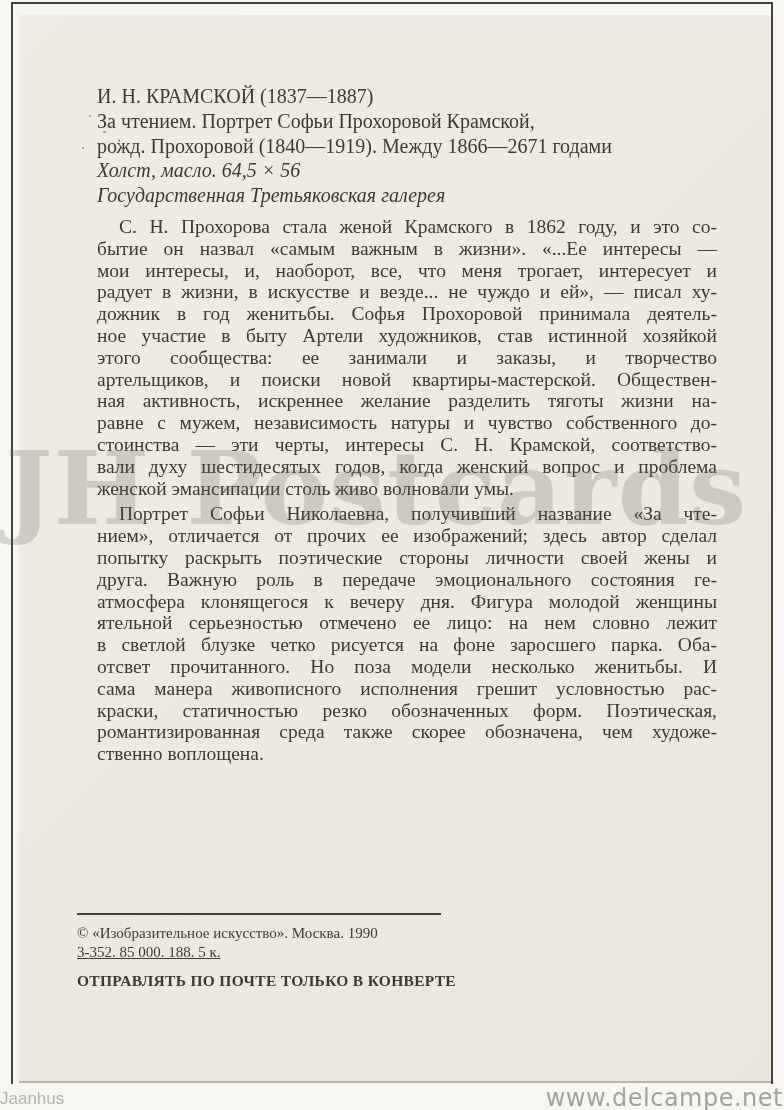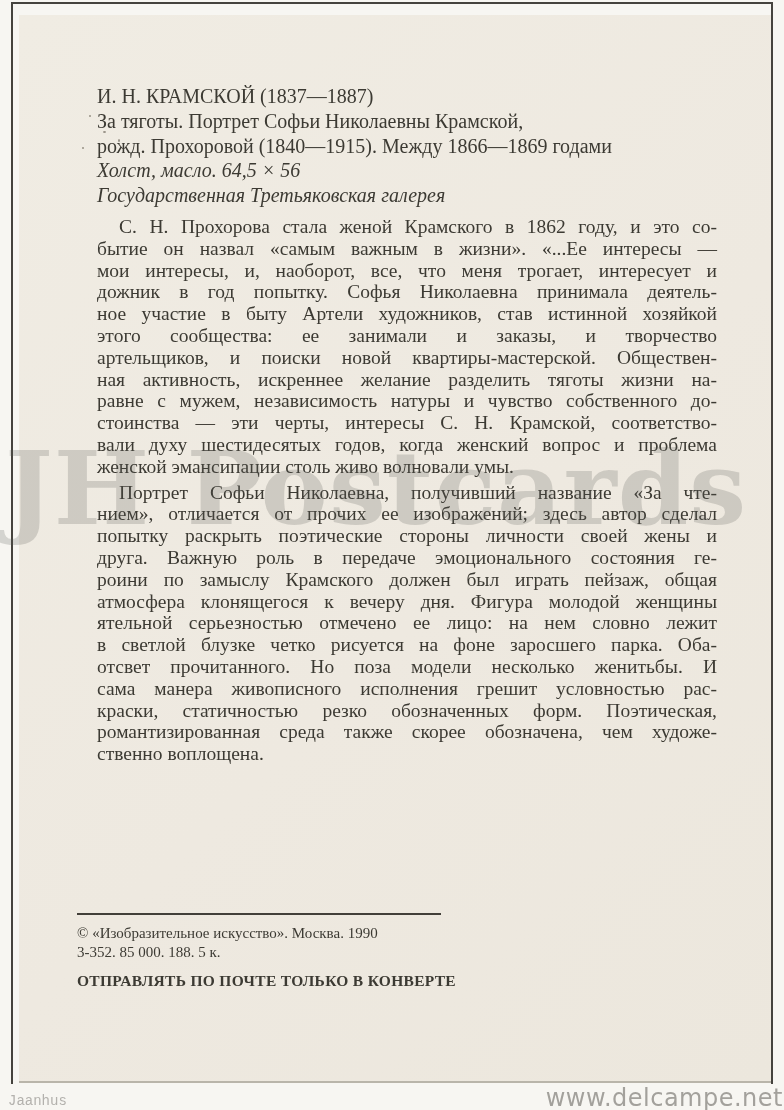--- a/index.html
+++ b/index.html
@@ -37,32 +37,32 @@
   .paragraph{font-size:19.5px;line-height:21.8px;}
   .paragraph.p2{margin-top:4px;}
   .jline{text-align:justify;text-align-last:justify;}
   .jline.first{text-indent:22px;}
   .jline.last{text-align-last:left;}
   .colophon{
     position:absolute;left:58px;top:874px;width:560px;color:#3c3a33;margin-top:24px;
   }
   .divider{width:364px;height:2px;background:#423f39;}
   .pub{margin-top:9px;font-size:15px;line-height:19px;}
-  .code{font-size:15px;line-height:19px;}
+  .code{font-size:15px;line-height:19px;text-decoration:underline;}
   .note{margin-top:9px;font-size:15.5px;line-height:19px;letter-spacing:.3px;font-weight:bold;}
   
   .watermark{
     position:absolute;left:5px;top:438px;width:784px;z-index:5;
     font-family:"DejaVu Serif", serif;font-weight:bold;
     font-size:101px;line-height:1;letter-spacing:1px;white-space:nowrap;
     color:rgba(92,90,85,0.22);pointer-events:none;
   }
   .footer-left{
-    position:absolute;left:8px;bottom:1px;z-index:4;
-    font-family:Liberation Mono, monospace;font-size:14px;color:#b3b1ad;
+    position:absolute;left:0;bottom:1px;z-index:4;
+    font-family:Liberation Sans, sans-serif;font-size:17px;color:#b3b1ad;
   }
   .footer-right{
     position:absolute;right:1px;bottom:-2px;z-index:4;
     font-family:"DejaVu Sans", sans-serif;font-size:24px;color:#a3a19c;
     letter-spacing:.5px;
   }
 </style>
 </head>
 <body>
 
@@ -72,47 +72,47 @@
 
   <div class="card">
     <div class="speck s1"></div>
     <div class="speck s2"></div>
     <div class="speck s3"></div>
     <div class="speck s4"></div>
 
     <div class="content">
       <div class="header">
         <div class="h-line">И. Н. КРАМСКОЙ (1837—1887)</div>
-        <div class="h-line">За тяготы. Портрет Софьи Николаевны Крамской,</div>
-        <div class="h-line">рожд. Прохоровой (1840—1915). Между 1866—1869 годами</div>
+        <div class="h-line">За чтением. Портрет Софьи Прохоровой Крамской,</div>
+        <div class="h-line">рожд. Прохоровой (1840—1919). Между 1866—2671 годами</div>
         <div class="h-line italic">Холст, масло. 64,5 × 56</div>
         <div class="h-line italic">Государственная Третьяковская галерея</div>
       </div>
 
       <div class="body-text">
         <div class="paragraph p1">
             <div class="jline first">С. Н. Прохорова стала женой Крамского в 1862 году, и это со-</div>
             <div class="jline">бытие он назвал «самым важным в жизни». «...Ее интересы —</div>
             <div class="jline">мои интересы, и, наоборот, все, что меня трогает, интересует и</div>
-            <div class="jline">дожник в год попытку. Софья Николаевна принимала деятель-</div>
+            <div class="jline">радует в жизни, в искусстве и везде... не чуждо и ей», — писал ху-</div>
+            <div class="jline">дожник в год женитьбы. Софья Прохоровой принимала деятель-</div>
             <div class="jline">ное участие в быту Артели художников, став истинной хозяйкой</div>
             <div class="jline">этого сообщества: ее занимали и заказы, и творчество</div>
             <div class="jline">артельщиков, и поиски новой квартиры-мастерской. Обществен-</div>
             <div class="jline">ная активность, искреннее желание разделить тяготы жизни на-</div>
             <div class="jline">равне с мужем, независимость натуры и чувство собственного до-</div>
             <div class="jline">стоинства — эти черты, интересы С. Н. Крамской, соответство-</div>
             <div class="jline">вали духу шестидесятых годов, когда женский вопрос и проблема</div>
             <div class="jline last">женской эмансипации столь живо волновали умы.</div>
           </div>
         <div class="paragraph p2">
             <div class="jline first">Портрет Софьи Николаевна, получивший название «За чте-</div>
             <div class="jline">нием», отличается от прочих ее изображений; здесь автор сделал</div>
             <div class="jline">попытку раскрыть поэтические стороны личности своей жены и</div>
             <div class="jline">друга. Важную роль в передаче эмоционального состояния ге-</div>
-            <div class="jline">роини по замыслу Крамского должен был играть пейзаж, общая</div>
             <div class="jline">атмосфера клонящегося к вечеру дня. Фигура молодой женщины</div>
             <div class="jline">ятельной серьезностью отмечено ее лицо: на нем словно лежит</div>
             <div class="jline">в светлой блузке четко рисуется на фоне заросшего парка. Оба-</div>
             <div class="jline">отсвет прочитанного. Но поза модели несколько женитьбы. И</div>
             <div class="jline">сама манера живописного исполнения грешит условностью рас-</div>
             <div class="jline">краски, статичностью резко обозначенных форм. Поэтическая,</div>
             <div class="jline">романтизированная среда также скорее обозначена, чем художе-</div>
             <div class="jline last">ственно воплощена.</div>
           </div>
       </div>

